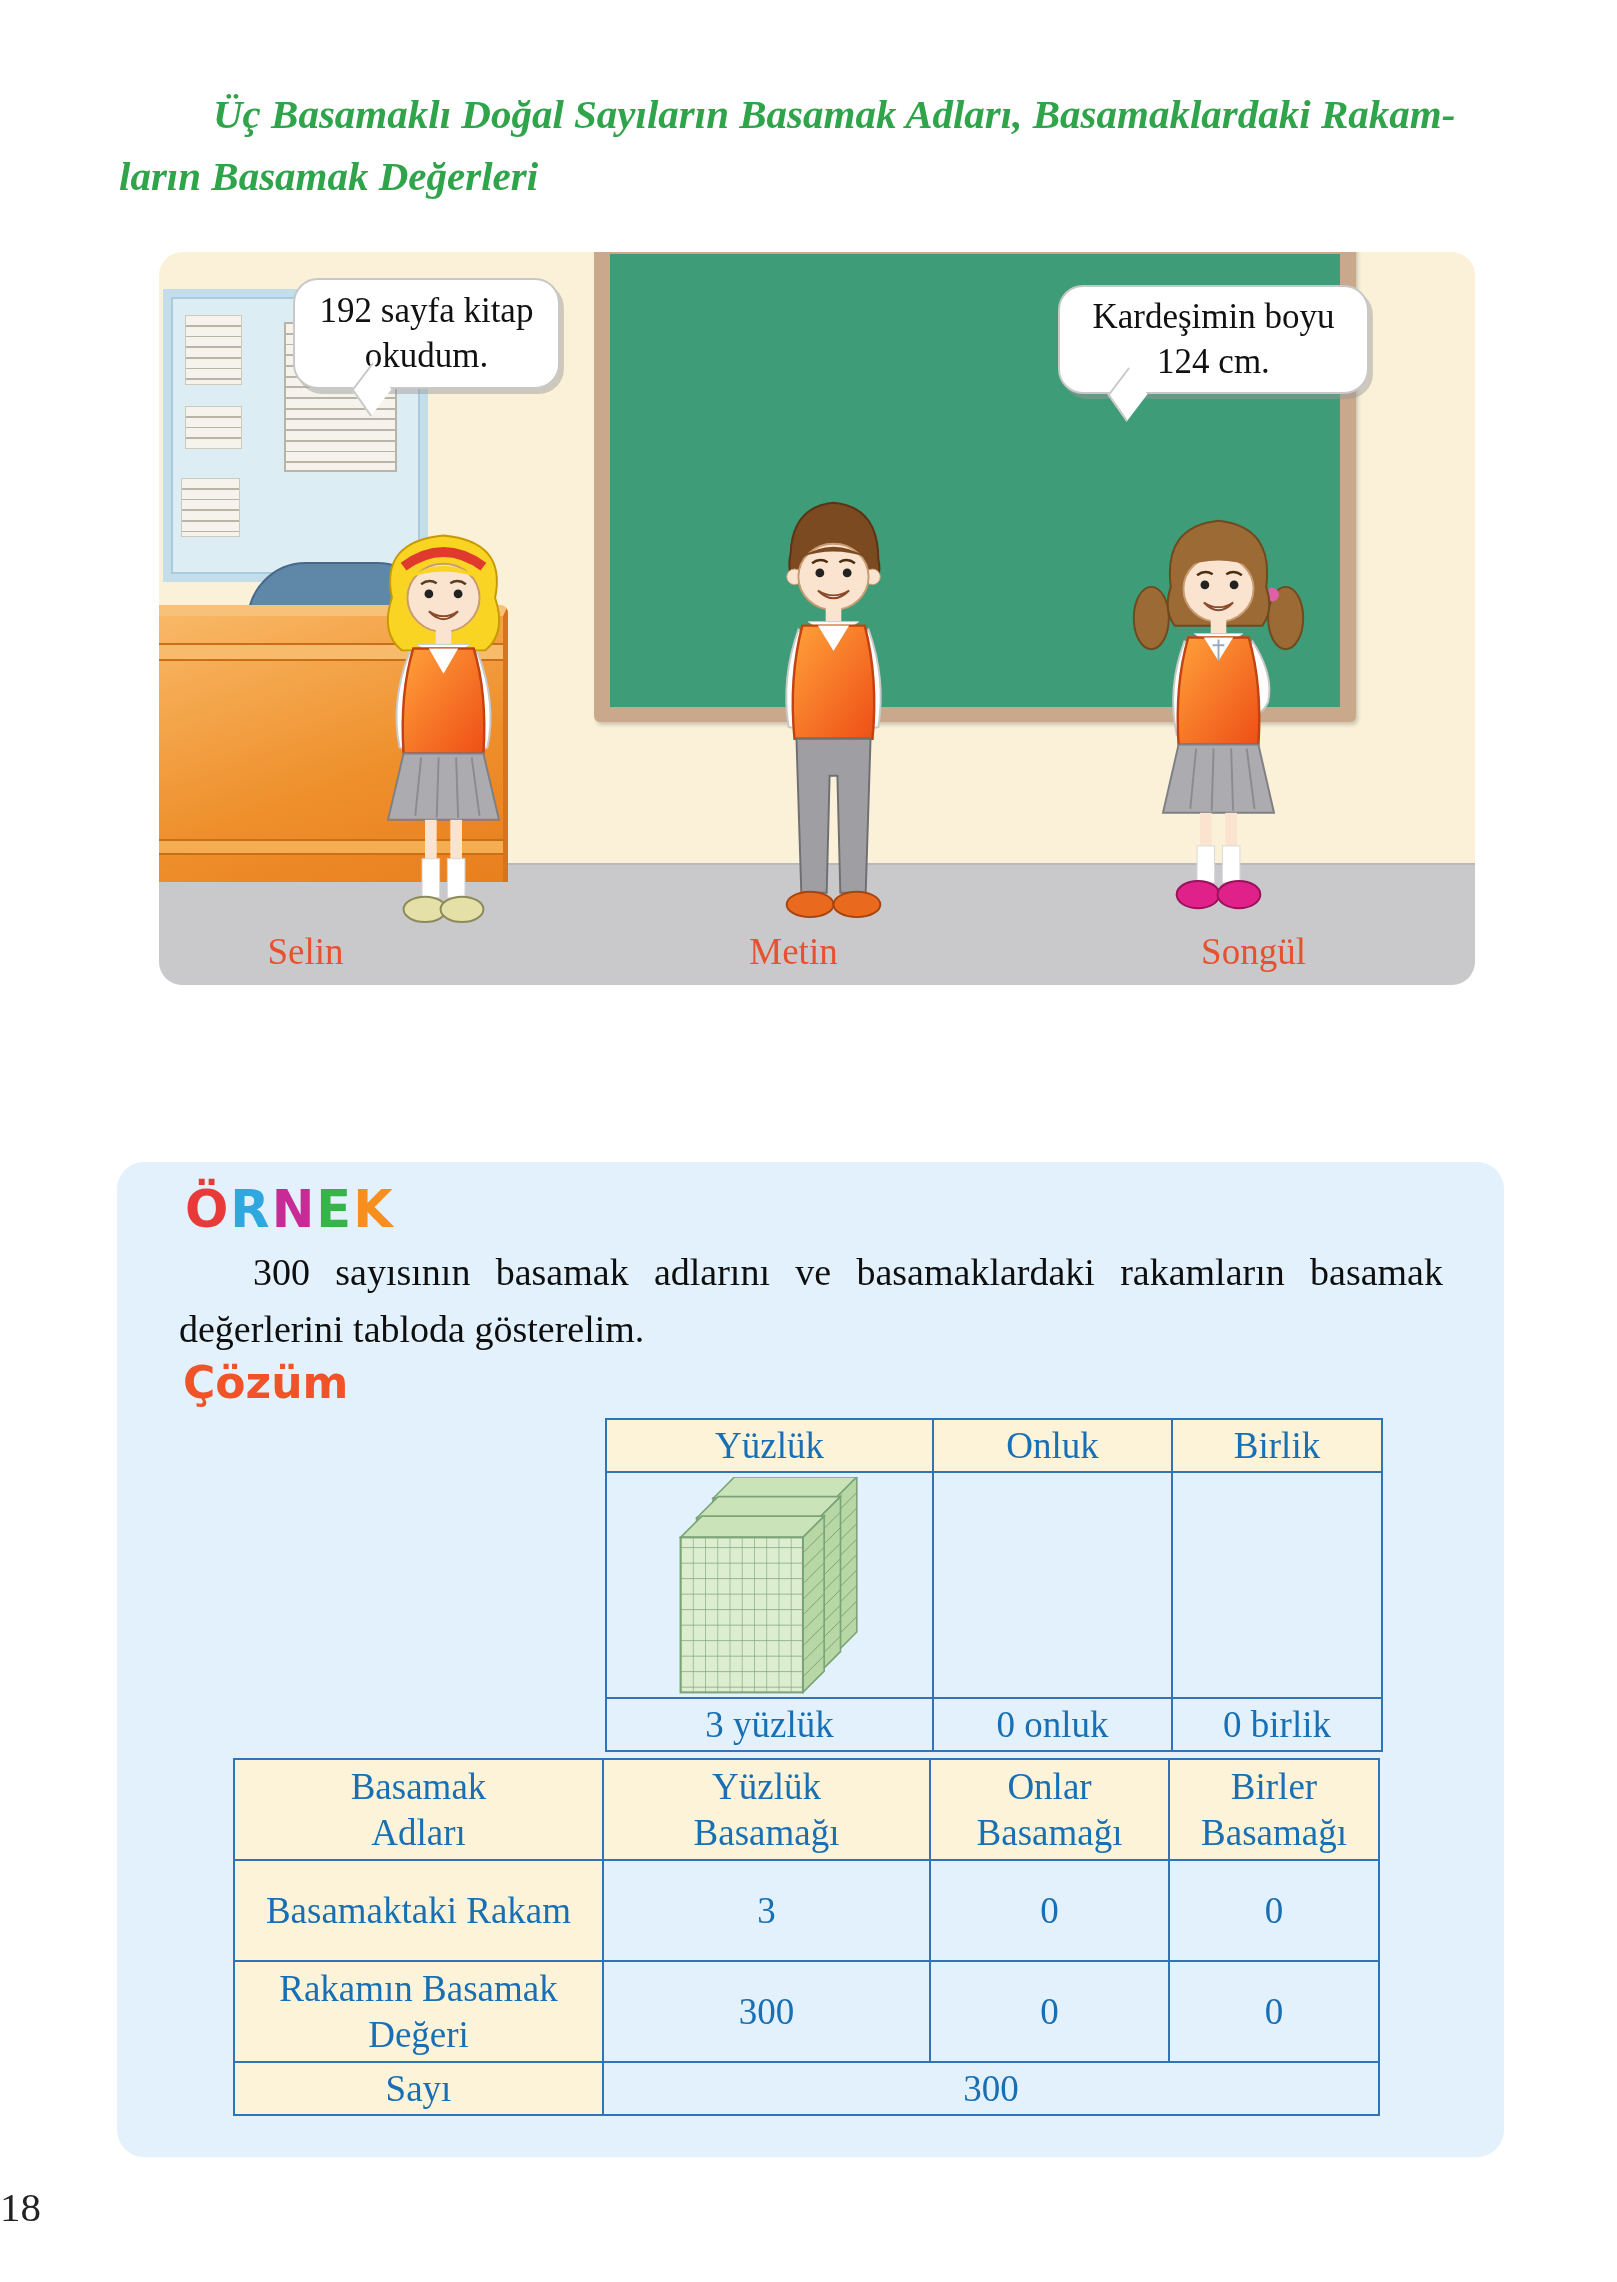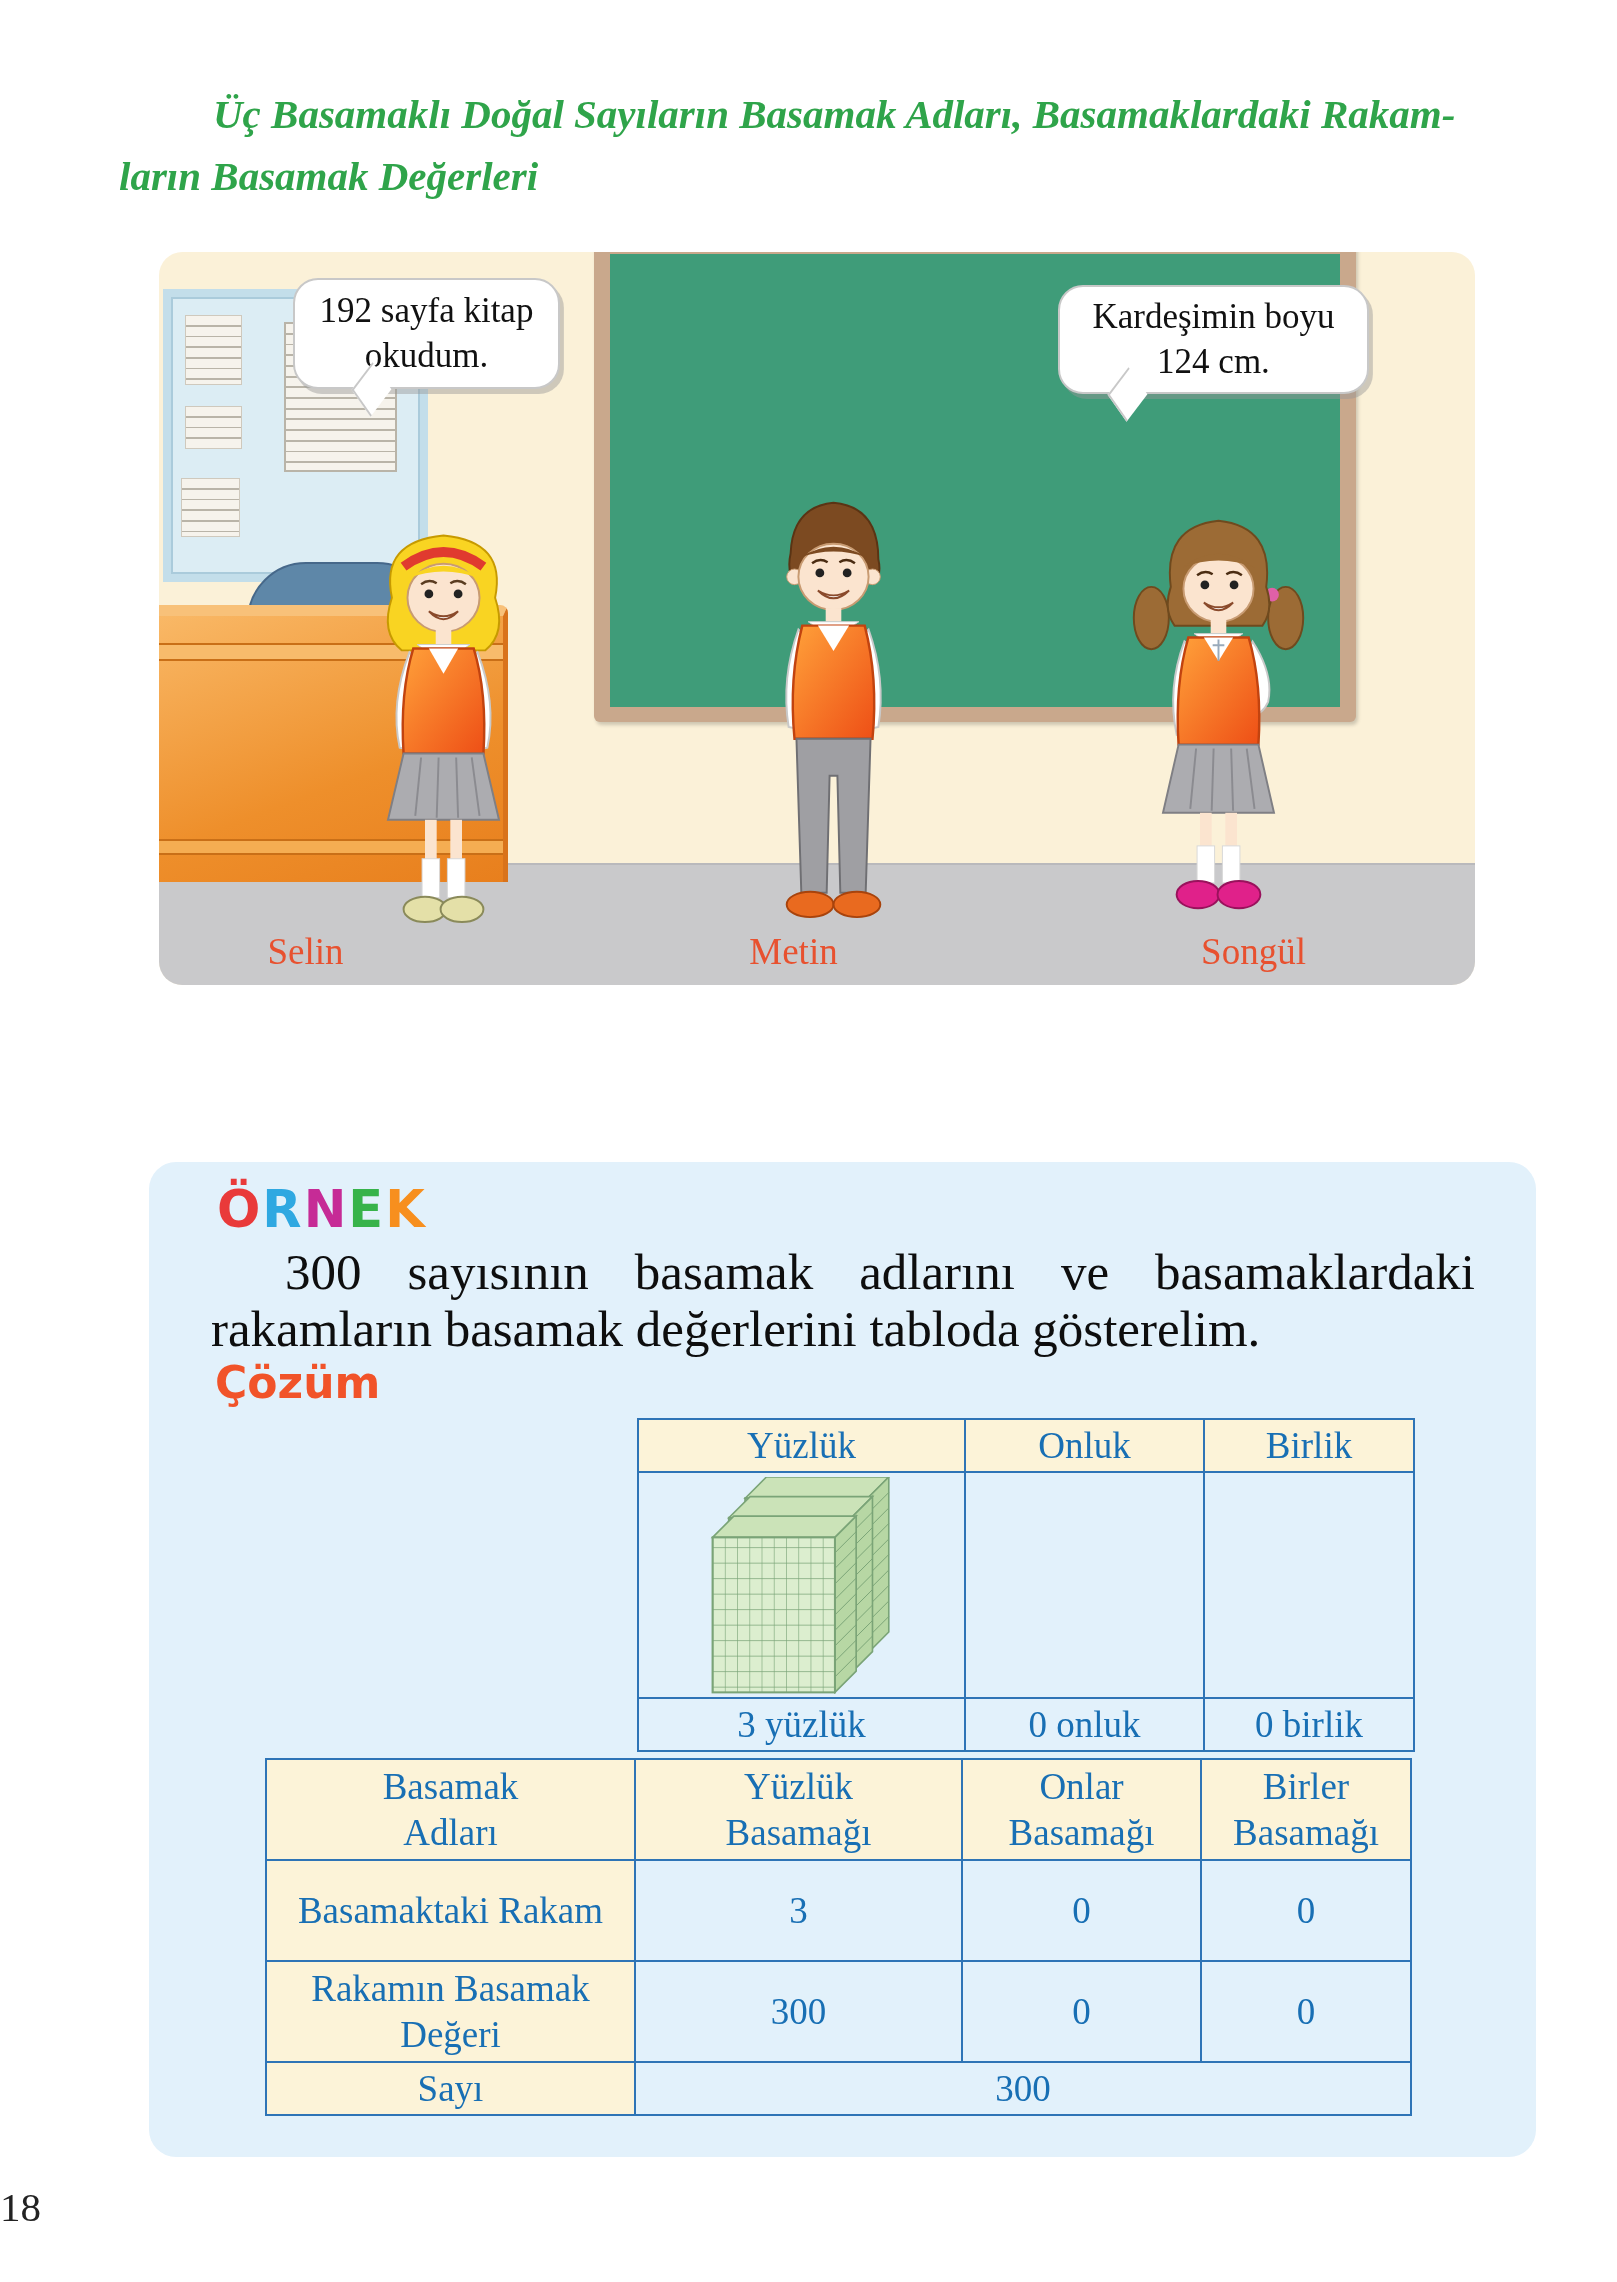--- a/index.html
+++ b/index.html
@@ -54,24 +54,24 @@
   .pname{position:absolute;top:678px;width:215px;text-align:center;color:#E8512F;
          font-size:37px;}
   .n1{left:39px;} .n2{left:527px;} .n3{left:987px;}
 
   
   .question{position:absolute;left:117px;top:1003px;width:1387px;margin:0;
             font-size:39px;line-height:56px;text-align:justify;text-indent:74px;color:#0e0e0e;}
 
   
   .example-box{position:absolute;left:117px;top:1162px;width:1387px;height:995px;
-               background:#E2F1FB;border-radius:27px;margin-left:32px;}
+               background:#E2F1FB;border-radius:27px;}
   .ornek{position:absolute;left:68px;top:17.6px;font-family:"DejaVu Sans",sans-serif;
          font-weight:bold;font-size:51px;letter-spacing:2px;}
-  .example-body{position:absolute;left:62px;top:82px;width:1264px;margin:0;font-size:51px;
+  .example-body{position:absolute;left:62px;top:82px;width:1264px;margin:0;font-size:38px;
          line-height:57px;text-align:justify;text-indent:74px;color:#0e0e0e;font-family:Liberation Serif, serif;}
   .cozum{position:absolute;left:66px;top:195px;font-family:"DejaVu Sans",sans-serif;
          font-weight:bold;font-size:44px;color:#F15329;}
 
   
   .grid{position:absolute;display:grid;border-top:2.9px solid #2E74B6;border-left:2.9px solid #2E74B6;}
   .grid .cell{border-right:2.9px solid #2E74B6;border-bottom:2.9px solid #2E74B6;
               display:flex;flex-direction:column;justify-content:center;align-items:center;
               font-size:37px;line-height:1.22;color:#186FB4;text-align:center;}
   .g-upper{left:488px;top:256px;grid-template-columns:327px 239px 210px;

